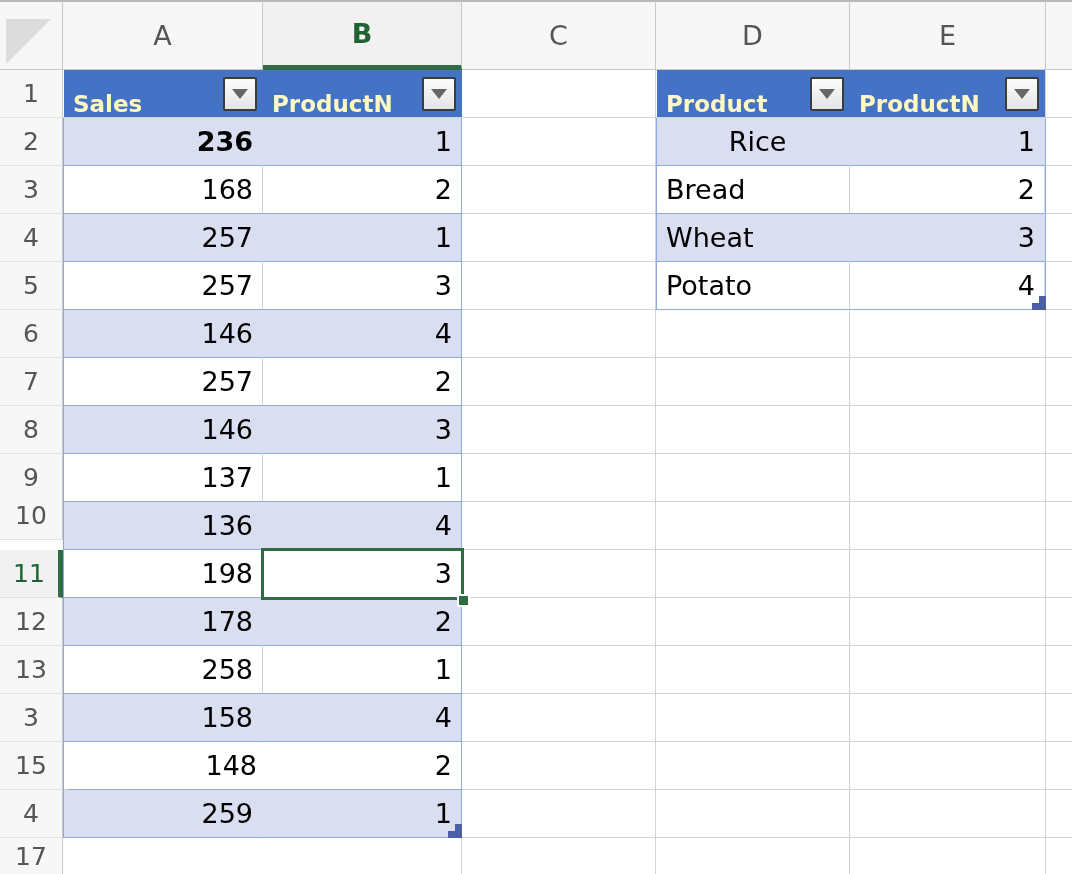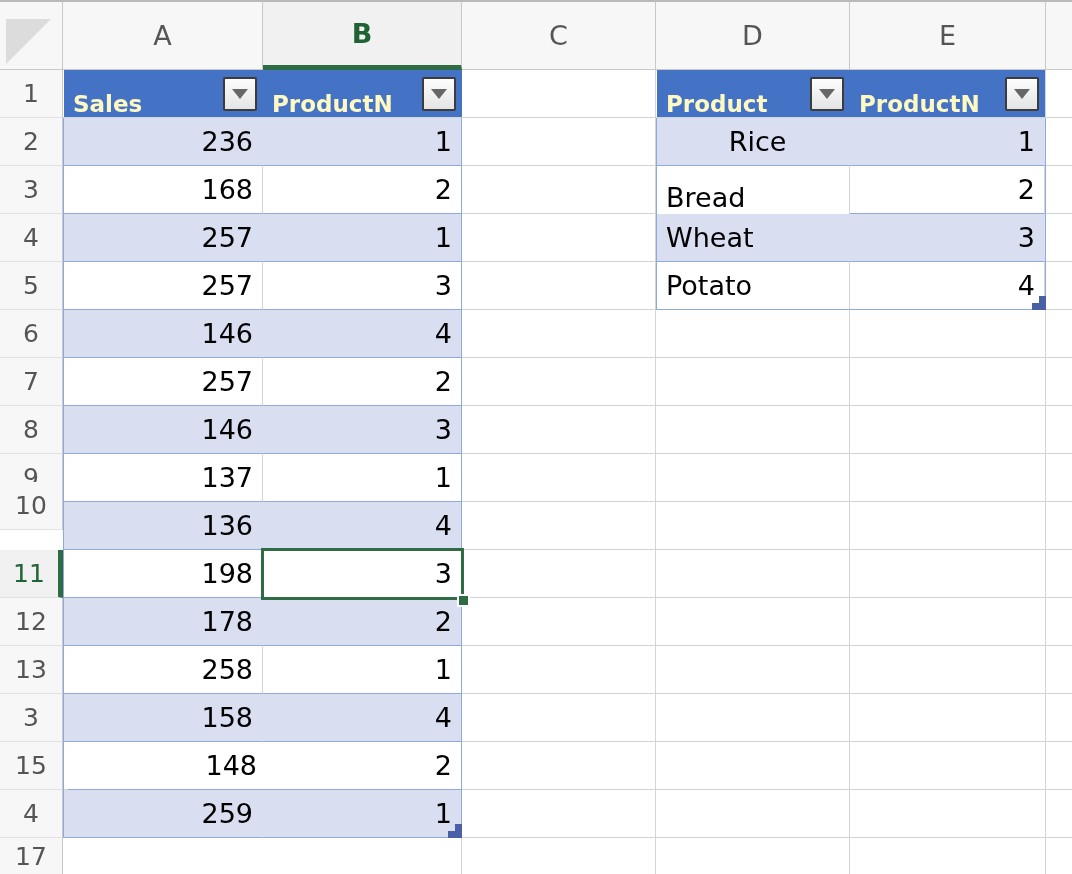--- a/index.html
+++ b/index.html
@@ -242,21 +242,21 @@
     </div>
   <div class="abs rowhead" style="top:358px;height:48px;">
       <span>7</span>
     </div>
   <div class="abs rowhead" style="top:406px;height:48px;">
       <span>8</span>
     </div>
   <div class="abs rowhead" style="top:454px;height:48px;">
       <span>9</span>
     </div>
-  <div class="abs rowhead" style="top:482px;height:48px;">
+  <div class="abs rowhead" style="top:492px;height:48px;">
       <span>10</span>
     </div>
   <div class="abs rowhead active" style="top:550px;height:48px;">
       <span>11</span>
     </div>
   <div class="abs rowhead" style="top:598px;height:48px;">
       <span>12</span>
     </div>
   <div class="abs rowhead" style="top:646px;height:48px;">
       <span>13</span>
@@ -303,21 +303,21 @@
     </span>
   </div>
 
   <div class="abs thead" style="left:263px;top:70px;width:199px;height:47px;">
     <span class="lbl">ProductN</span>
     <span class="filterbtn" style="right:6px;top:7px;">
       <span class="arrow"></span>
     </span>
   </div>
 
-  <div class="abs tcell num band" style="left:64px;top:118px;width:199px;height:48px;">
+  <div class="abs tcell num band" style="left:64px;top:118px;width:199px;height:48px;font-weight:bold;">
       <span>236</span>
     </div>
   <div class="abs tcell num band" style="left:263px;top:118px;width:199px;height:48px;">
       <span>1</span>
     </div>
 
   <div class="abs tcell num" style="left:64px;top:166px;width:199px;height:48px;">
       <span>168</span>
     </div>
   <div class="abs tcell num" style="left:263px;top:166px;width:199px;height:48px;">
@@ -440,21 +440,21 @@
     </span>
   </div>
 
   <div class="abs tcell txt band" style="left:657px;top:118px;width:193px;height:48px;justify-content:center;">
       <span>Rice</span>
     </div>
   <div class="abs tcell num band" style="left:850px;top:118px;width:195px;height:48px;">
       <span>1</span>
     </div>
 
-  <div class="abs tcell txt" style="left:657px;top:166px;width:193px;height:48px;margin-top:8px;">
+  <div class="abs tcell txt" style="left:657px;top:166px;width:193px;height:48px;">
       <span>Bread</span>
     </div>
   <div class="abs tcell num" style="left:850px;top:166px;width:195px;height:48px;">
       <span>2</span>
     </div>
 
   <div class="abs tcell txt band" style="left:657px;top:214px;width:193px;height:48px;">
       <span>Wheat</span>
     </div>
   <div class="abs tcell num band" style="left:850px;top:214px;width:195px;height:48px;">

